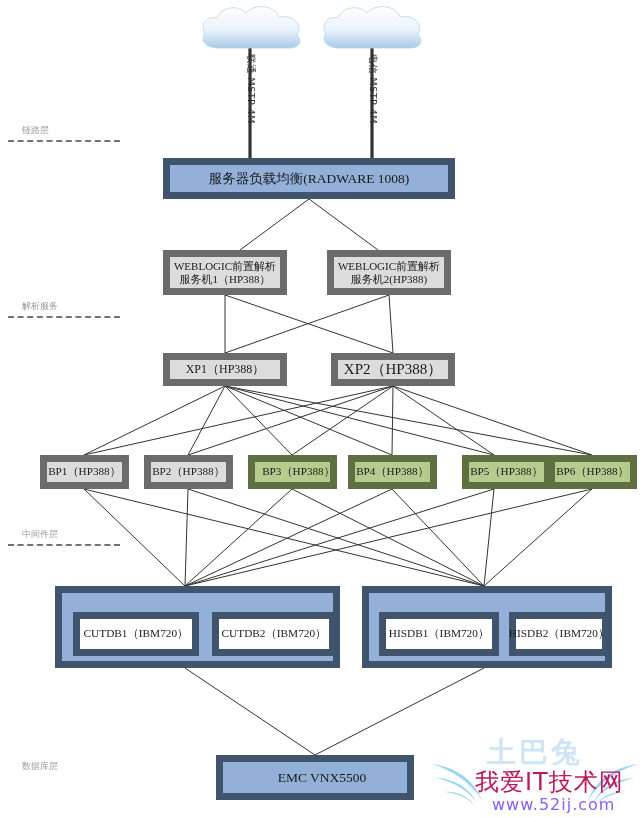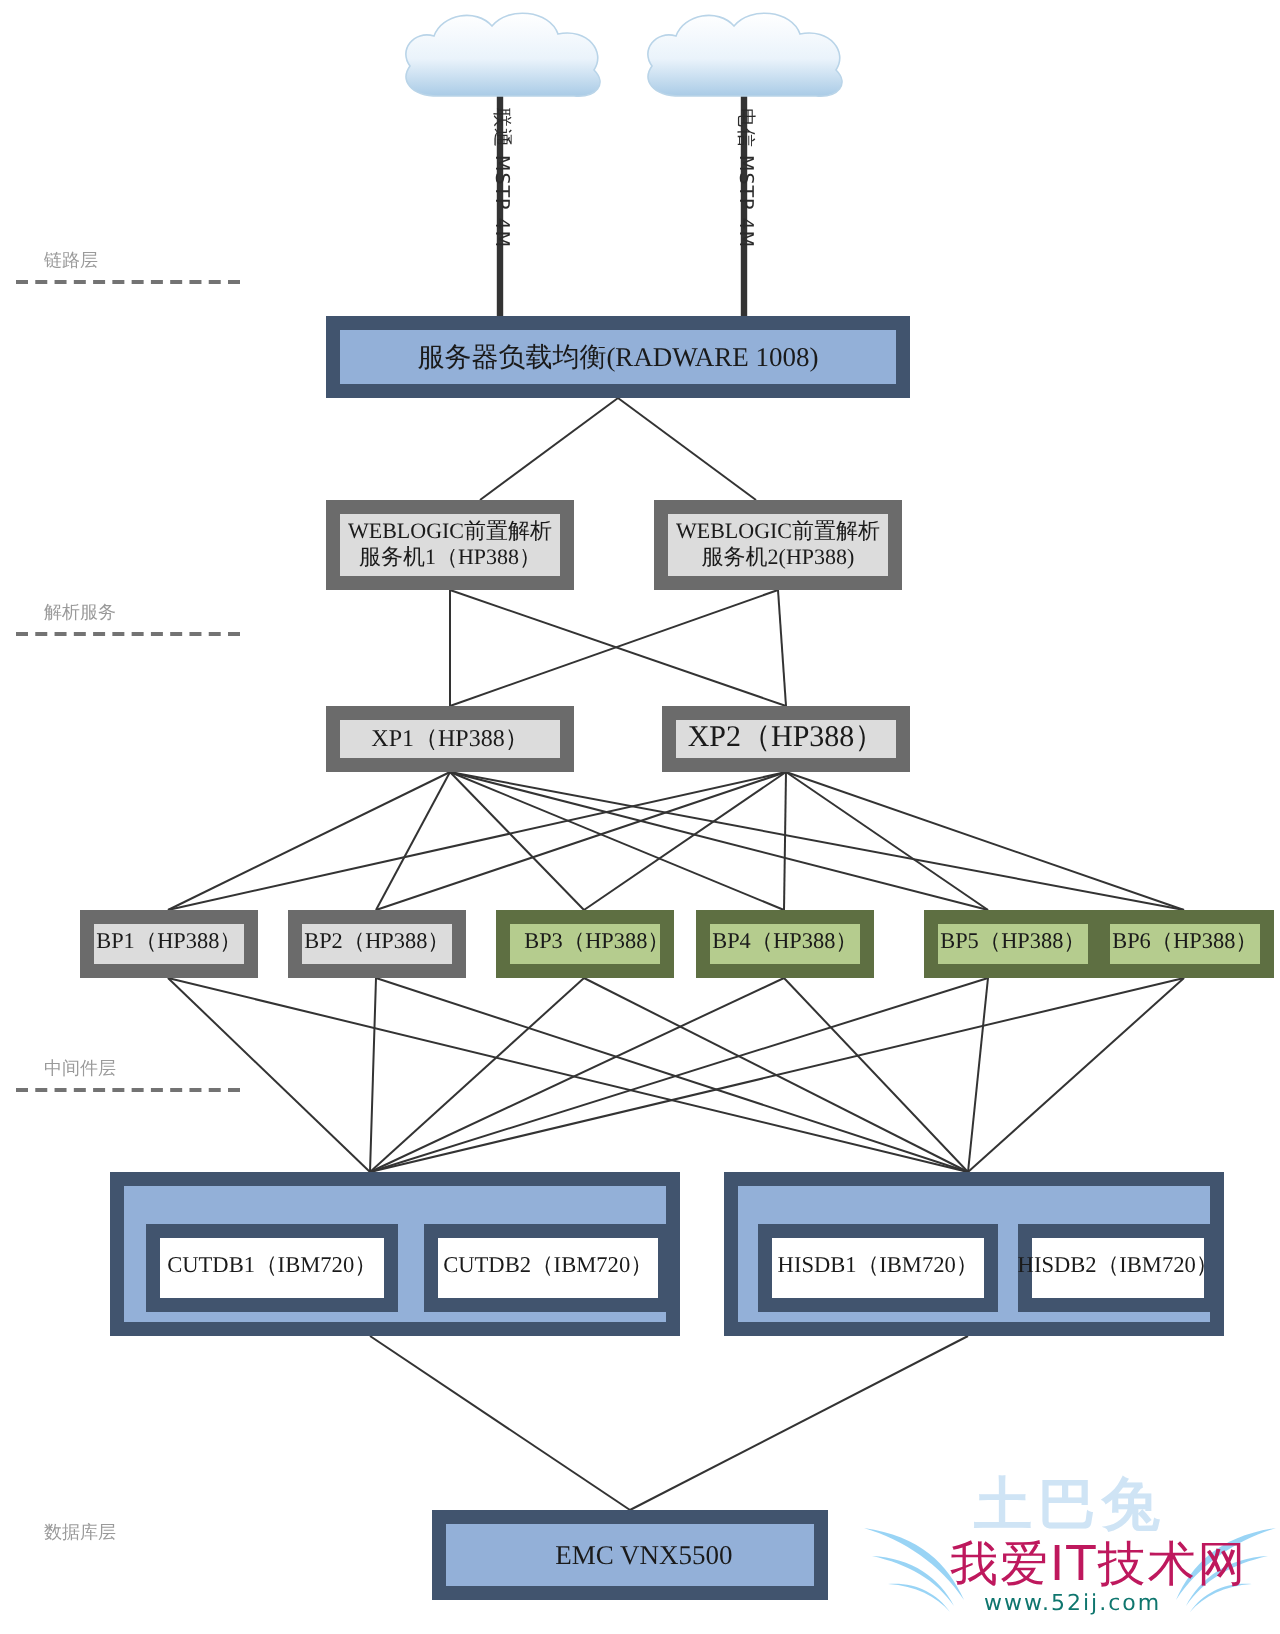--- a/index.html
+++ b/index.html
@@ -96,21 +96,21 @@
     font-size: 29px; color: #cfe4f5; font-weight: bold;
     font-family: "DejaVu Sans", sans-serif; letter-spacing: 3px;
   }
   .wm-mid {
     position:absolute; left:33px; top:36px;
     font-size: 24px; color: #be185d; font-weight: normal;
     font-family: "DejaVu Sans", sans-serif; letter-spacing: 1px; margin-left: 12px;
   }
   .wm-url {
     position:absolute; left:62px; top:65px;
-    font-size: 11px; color: #0f766e;
+    font-size: 16px; color: #8b5cf6;
     font-family: "DejaVu Sans", sans-serif; letter-spacing: 1px;
   }
 </style>
 </head>
 <body>
 
 <div id="diagram-root">
 
   <svg id="wires" viewBox="0 0 640 817" xmlns="http://www.w3.org/2000/svg">
     <g stroke="#333333" stroke-width="1" fill="none">

